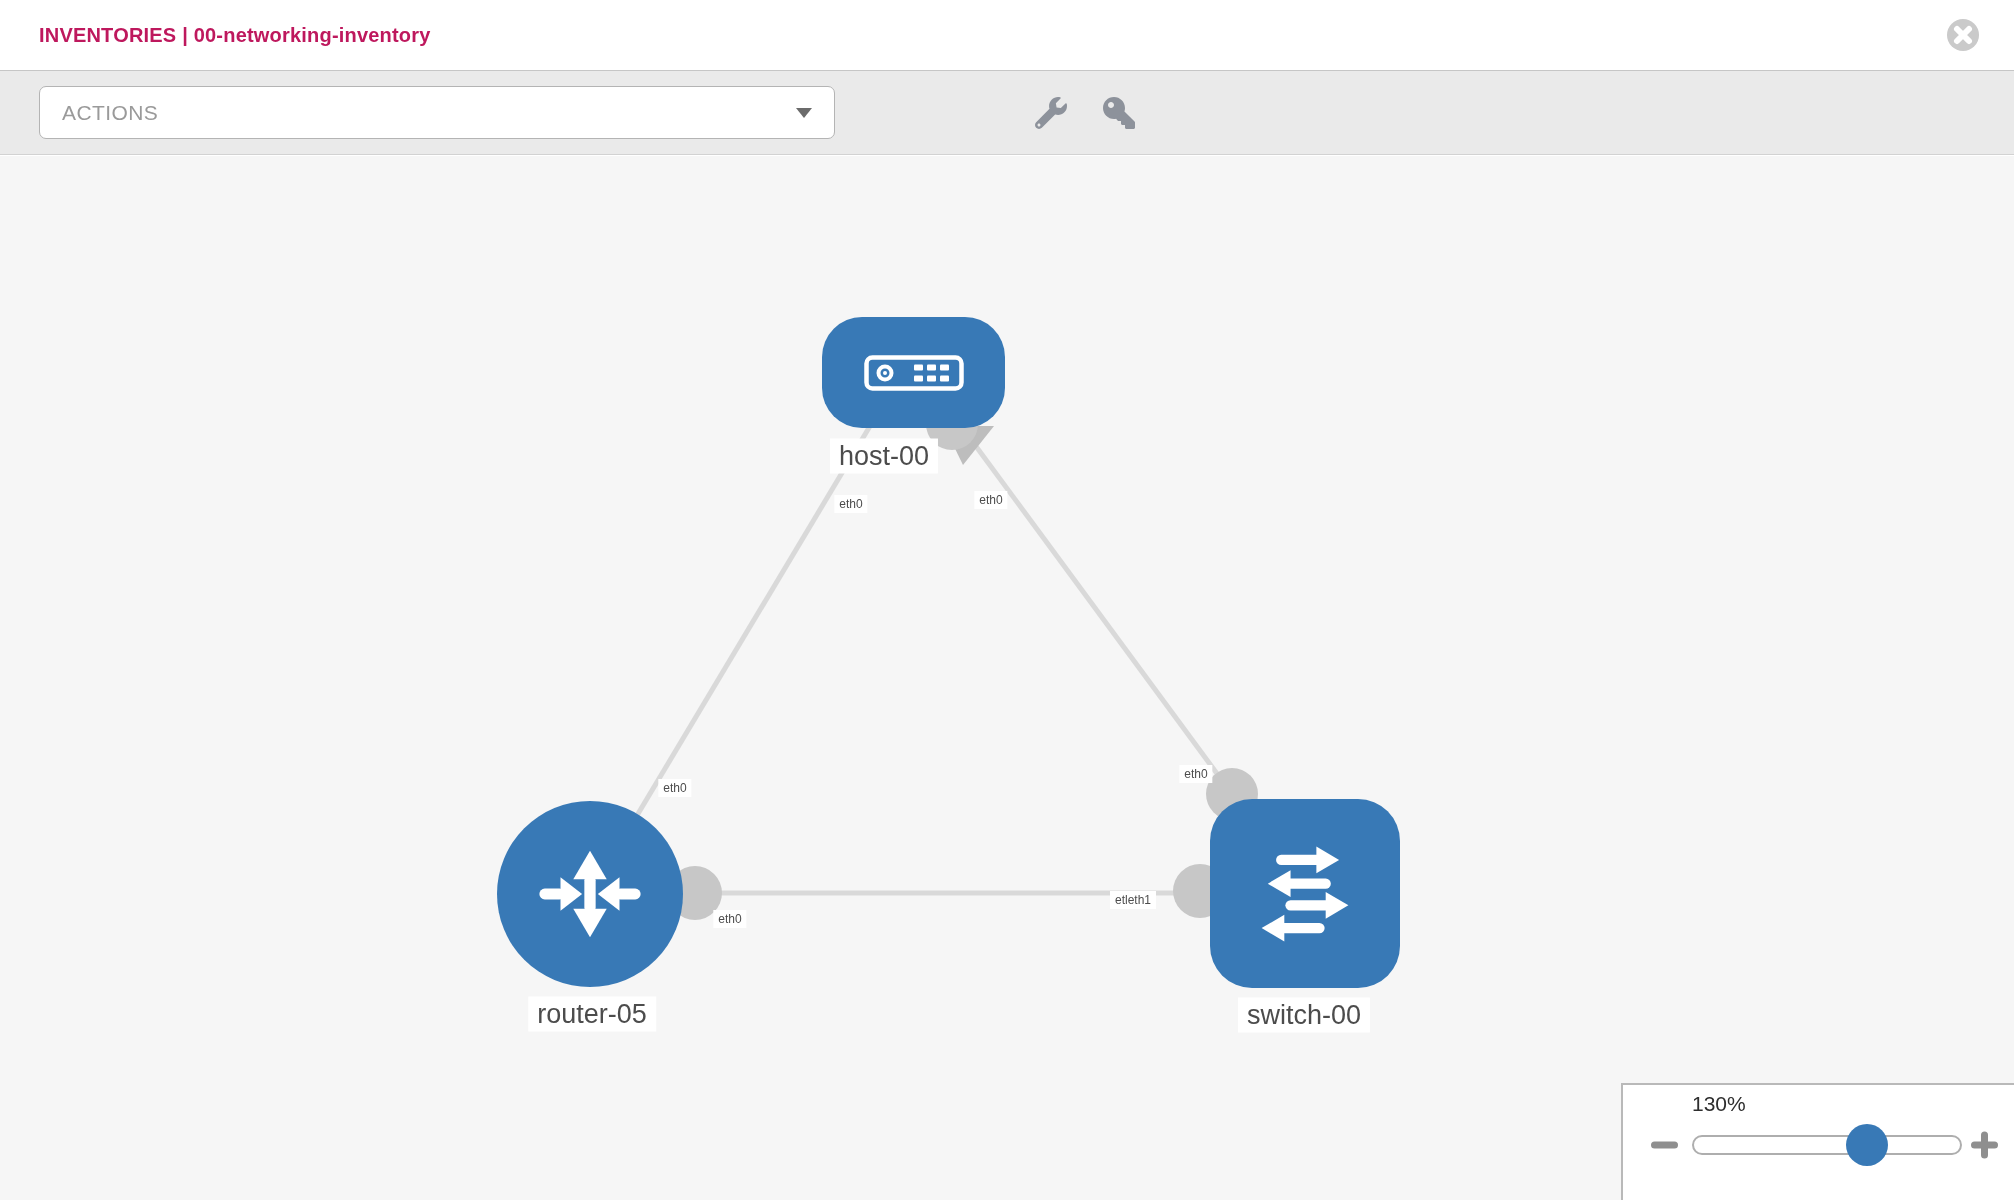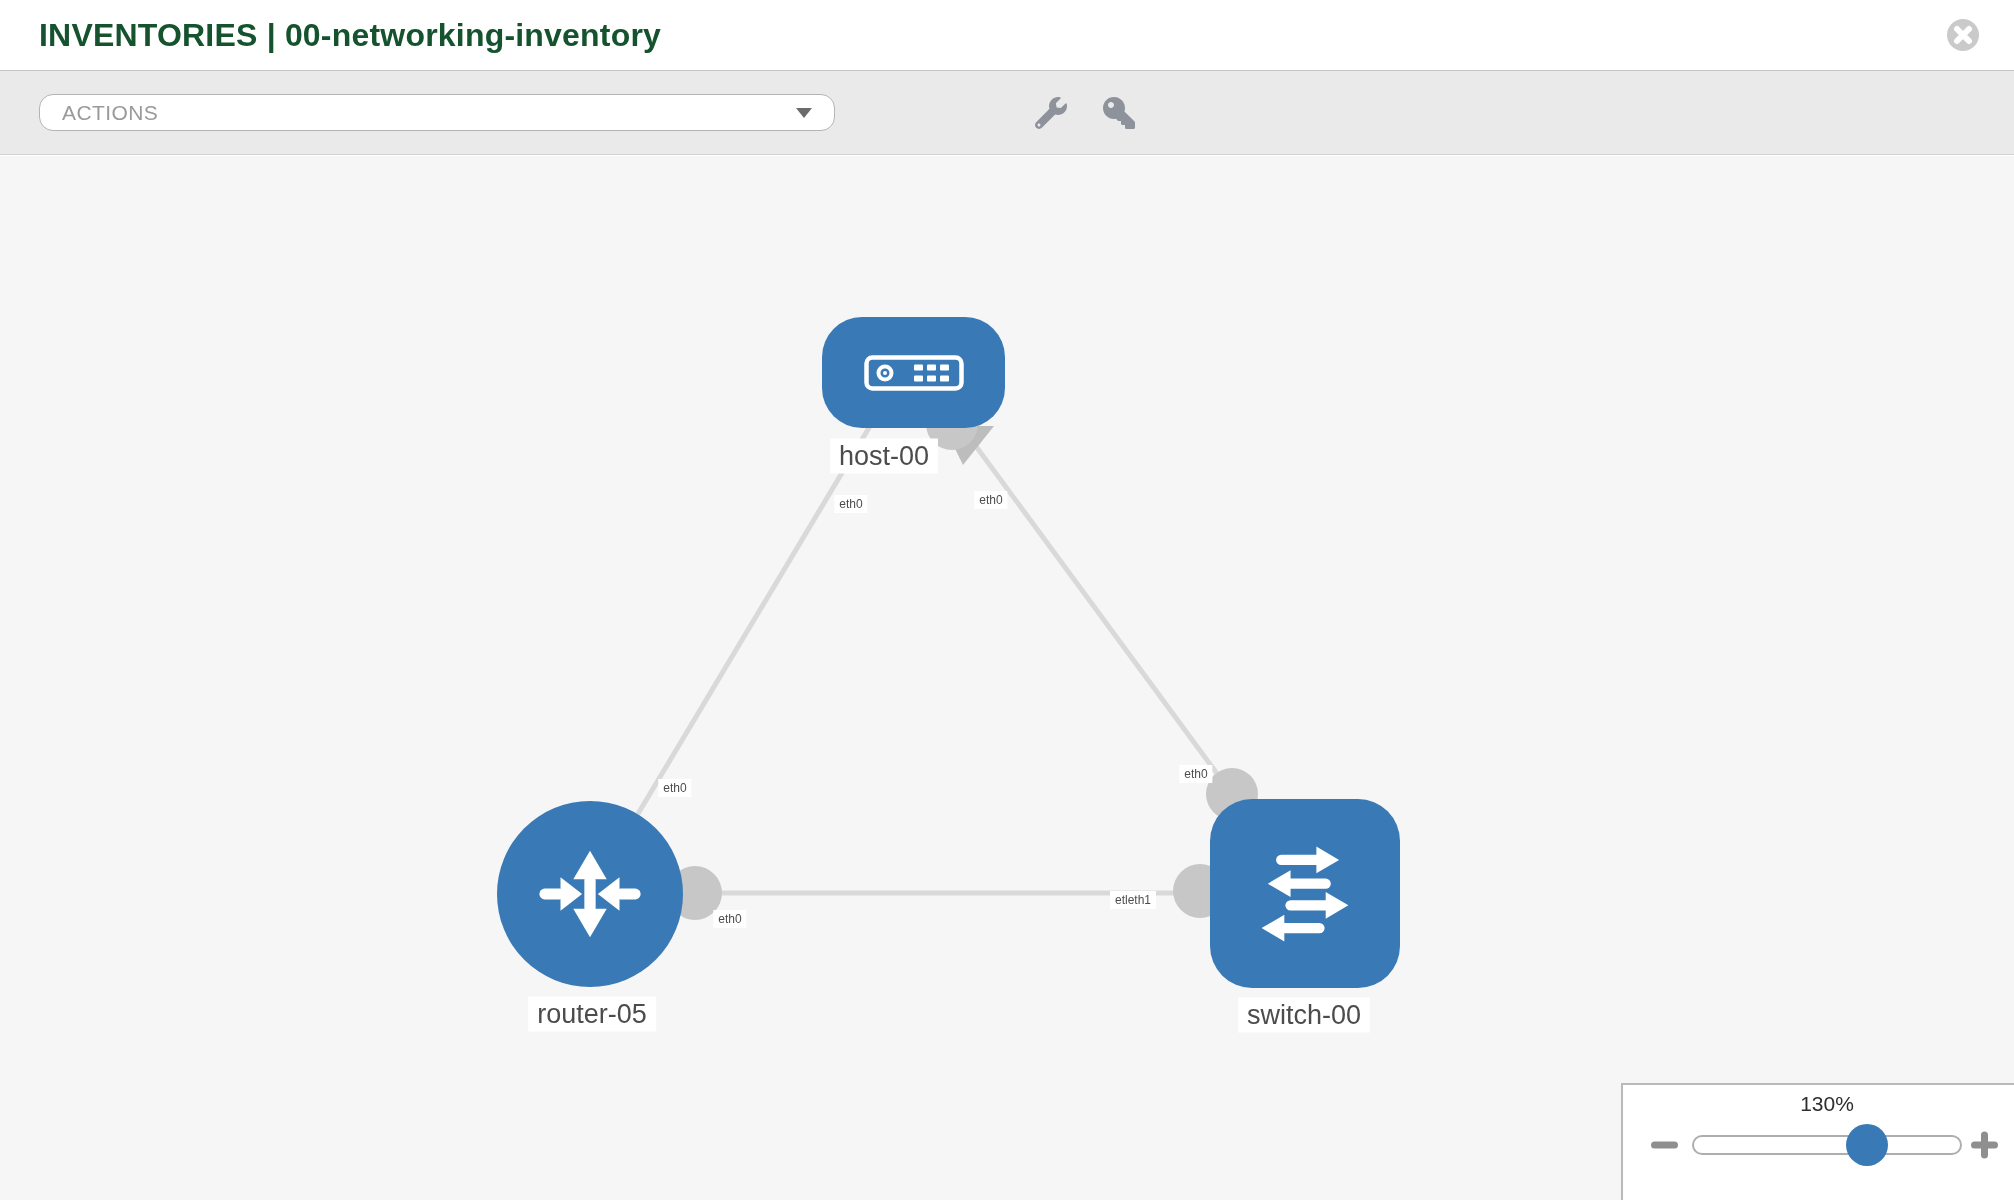--- a/index.html
+++ b/index.html
@@ -2,27 +2,27 @@
 <html><head>
 <meta charset="utf-8">
 <style>
   * { margin:0; padding:0; box-sizing:border-box; }
   html,body { width:2014px; height:1200px; overflow:hidden; }
   body { font-family:"Liberation Sans","DejaVu Sans",sans-serif; background:#fff; }
   .app { position:relative; width:2014px; height:1200px; overflow:hidden; background:#fff; }
 
   
   .hdr { position:relative; height:70px; background:#fff; display:flex; align-items:center; padding-left:39px; }
-  .hdr h1 { font-size:32px; font-weight:bold; color:#14532d; letter-spacing:.2px; }
+  .hdr h1 { font-size:20px; font-weight:bold; color:#be185d; letter-spacing:.2px; }
   .close-btn { margin-left:auto; margin-right:34px; background:none; border:none; cursor:pointer; width:34px; height:34px; padding:0; }
 
   
   .toolbar { height:85px; background:#eaeaea; border-top:1px solid #c6c6c6; border-bottom:1px solid #d2d2d2;
              display:flex; align-items:center; padding:0 39px; }
-  .dropdown { height:37px; background:#fff; border:1.5px solid #b4b4b4; border-radius:14px;
+  .dropdown { height:53px; background:#fff; border:1.5px solid #b4b4b4; border-radius:7px;
               display:flex; align-items:center; justify-content:space-between; padding:16px 22px; cursor:pointer; }
   .dropdown .lbl { font-size:21px; color:#9a9a9a; letter-spacing:.4px; }
   .caret { width:0; height:0; border-left:8px solid transparent; border-right:8px solid transparent; border-top:10px solid #6b6b6b; }
   .dd-actions { width:796px; }
   .dd-search  { width:792px; margin-left:auto; }
   .tool-btn { background:none; border:none; cursor:pointer; padding:0; line-height:0; }
   .tool-btn.wrench { margin-left:200px; }
   .tool-btn.key { margin-left:36px; }
 
   
@@ -32,21 +32,21 @@
   .node-host   { left:822px; top:161px; width:183px; height:111px; border-radius:40px; }
   .node-router { left:497px; top:645px; width:186px; height:186px; border-radius:50%; }
   .node-switch { left:1210px; top:643px; width:190px; height:189px; border-radius:42px; }
   .chip { position:absolute; z-index:3; transform:translate(-50%,-50%); background:#fff; color:#4c4c4c; white-space:nowrap; }
   .chip.port { font-size:12px; padding:2px 5px;margin-top:32px; }
   .chip.nodelabel { font-size:27px; padding:2px 9px; }
 
   
   .zoom-panel { position:absolute; left:1621px; top:1083px; width:430px; height:160px; z-index:5;
                 background:#fff; border:2px solid #b9b9b9; }
-  .zoom-level { position:absolute; left:69px; top:7px; width:270px; text-align:center; font-size:21px; color:#2e2e2e; }
+  .zoom-level { position:absolute; left:69px; top:7px; width:270px; font-size:21px; color:#2e2e2e; }
   .zoom-btn { position:absolute; background:none; border:none; cursor:pointer; padding:0; line-height:0; }
   .zoom-minus { left:27px; top:46px; }
   .zoom-plus  { left:347px; top:46px; }
   .slider-track { position:absolute; left:69px; top:50px; width:270px; height:20px; background:#fff;
                   border:2px solid #aeaeae; border-radius:11px; cursor:pointer; }
   .slider-handle { position:absolute; left:152px; top:-13px; width:42px; height:42px; border-radius:50%;
                    background:#3879b6; cursor:grab; }
 </style>
 </head>
 <body>

